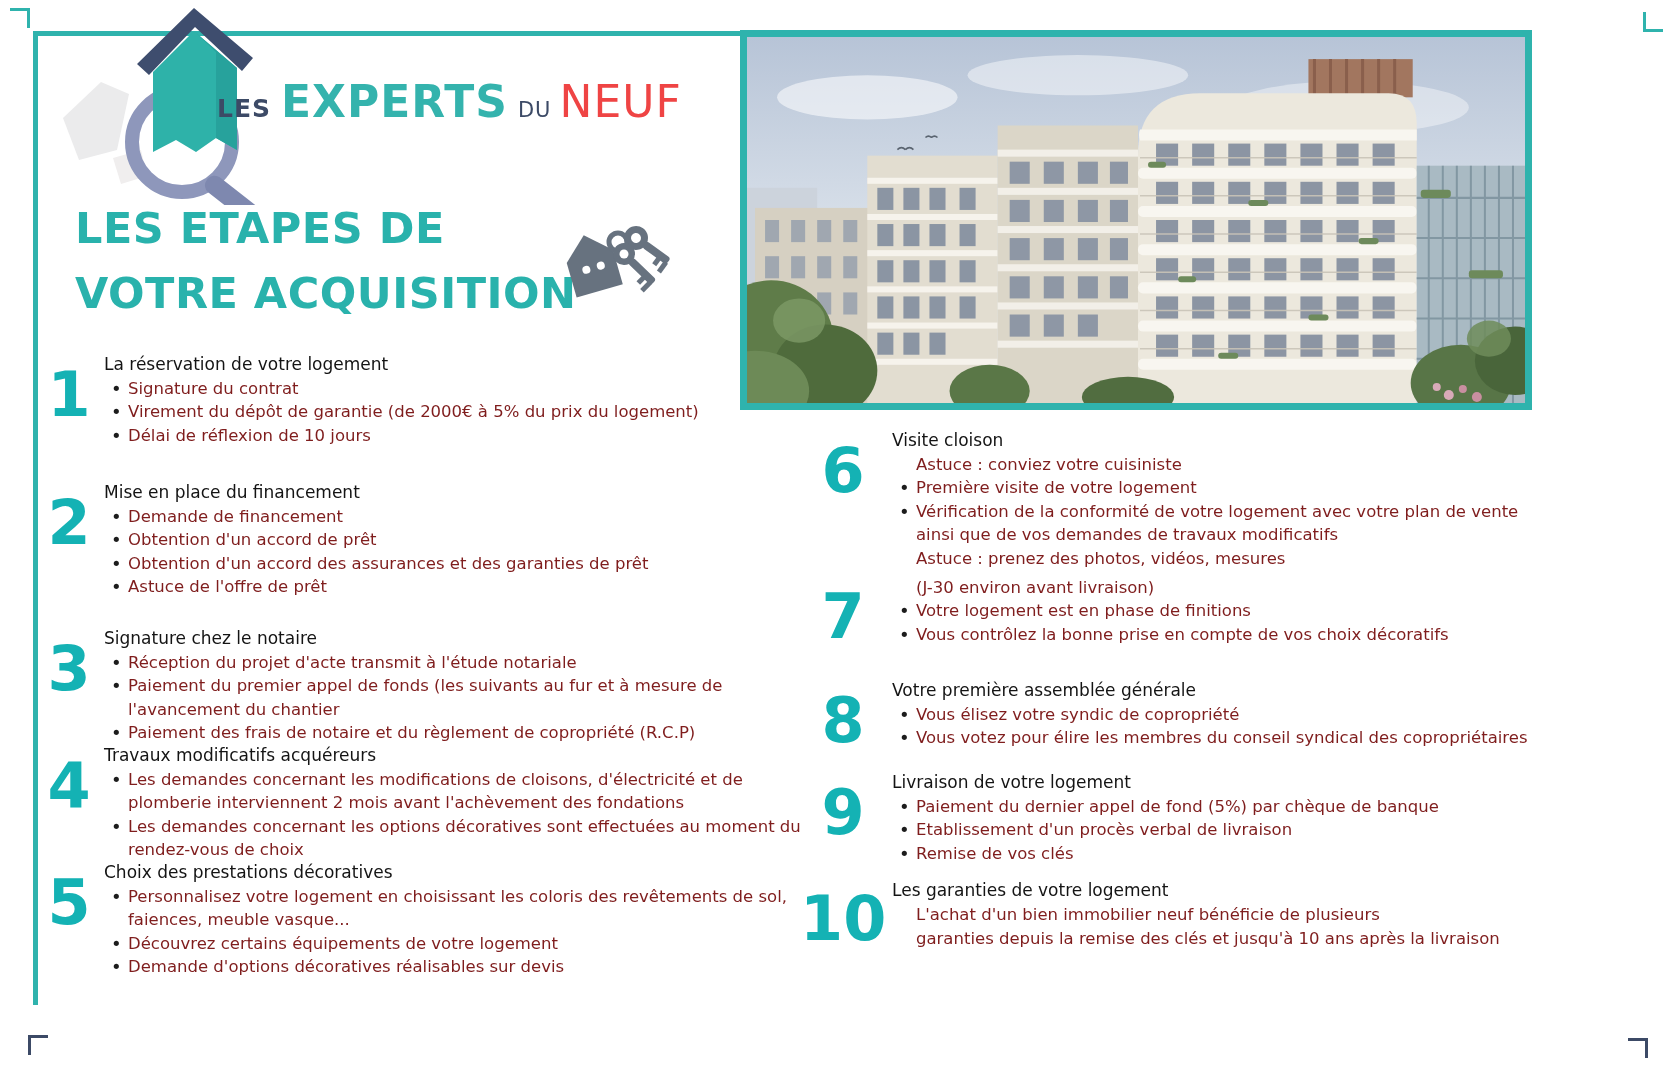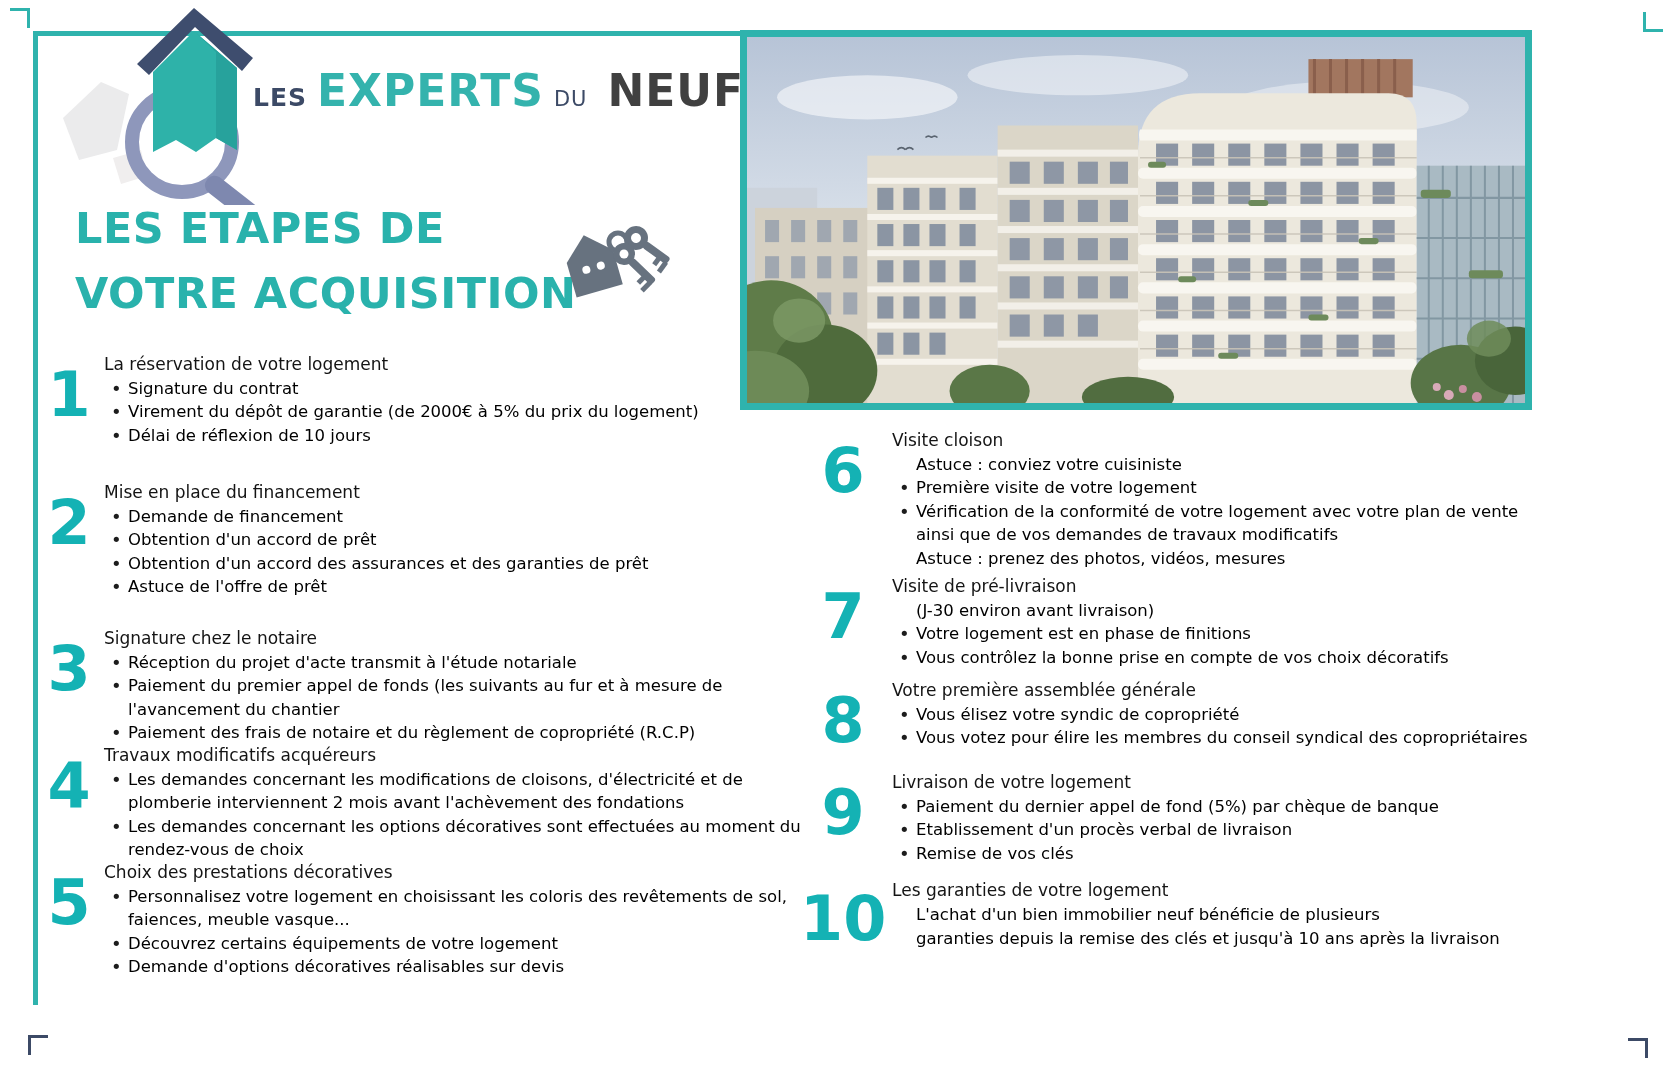--- a/index.html
+++ b/index.html
@@ -13,43 +13,43 @@
   #c-tl{left:10px;top:8px;border-top:3px solid #2fb3ad;border-right:3px solid #2fb3ad;}
   #c-tr{left:1643px;top:12px;border-left:3px solid #2fb3ad;border-bottom:3px solid #2fb3ad;}
   #c-bl{left:28px;top:1035px;border-left:3px solid #3c4a66;border-top:3px solid #3c4a66;}
   #c-br{left:1628px;top:1038px;border-right:3px solid #3c4a66;border-top:3px solid #3c4a66;}
   
   #frame-top{position:absolute;left:33px;top:31px;width:707px;height:5px;background:#2fb3ad;}
   #frame-left{position:absolute;left:33px;top:31px;width:5px;height:974px;background:#2fb3ad;}
   
   #logo{position:absolute;left:55px;top:0px;width:660px;height:205px;}
   #logo svg{position:absolute;left:0;top:0;}
-  .brand-text{position:absolute;left:162px;top:65px;white-space:nowrap;display:flex;align-items:baseline;padding-left:36px;}
+  .brand-text{position:absolute;left:162px;top:76px;white-space:nowrap;display:flex;align-items:baseline;}
   .brand-text .w-les{font-size:25px;font-weight:700;color:#3c4a66;letter-spacing:1px;}
   .brand-text .w-experts{font-size:44px;font-weight:700;color:#34b3ad;letter-spacing:1px;margin-left:10px;}
   .brand-text .w-du{font-size:21px;font-weight:400;color:#3c4a66;letter-spacing:1px;margin-left:10px;}
-  .brand-text .w-neuf{font-size:44px;font-weight:700;color:#404040;letter-spacing:1px;margin-left:20px;}
+  .brand-text .w-neuf{font-size:44px;font-weight:400;color:#ef4444;letter-spacing:1px;margin-left:8px;}
   
   #page-title{position:absolute;left:75px;top:196px;color:#29b2ac;font-weight:800;font-size:43px;line-height:65px;letter-spacing:.5px;}
   
   #keys{position:absolute;left:552px;top:212px;width:126px;height:92px;}
   
   #photo{position:absolute;left:740px;top:30px;width:792px;height:380px;border:7px solid #2fb3ad;box-sizing:border-box;background:#dfe6ee;}
   #photo svg{display:block;width:100%;height:100%;}
   
   .step{position:absolute;display:flex;}
   .step.left{left:40px;}
   .step.right{left:800px;}
   .num{flex:none;width:58px;text-align:center;font-size:62px;font-weight:800;color:#14b2b4;line-height:1;margin-top:10px;}
   .step.right .num{width:86px;}
   .body{margin-left:6px;}
   .step.left .body{width:700px;}
   .step.right .body{width:650px;}
   .stitle{font-weight:400;font-size:17px;color:#141414;margin-bottom:3px;}
-  .item{position:relative;padding-left:24px;font-size:16.5px;color:#000000;line-height:1.42;}
+  .item{position:relative;padding-left:24px;font-size:16.5px;color:#7f1d1d;line-height:1.42;}
   .item.bullet::before{content:"\2022";position:absolute;left:7px;top:-1px;font-size:18px;color:#1c1c1c;}
 </style>
 </head>
 <body>
 
 <div class="corner" id="c-tl"></div>
 <div class="corner" id="c-tr"></div>
 <div class="corner" id="c-bl"></div>
 <div class="corner" id="c-br"></div>
 
@@ -364,21 +364,20 @@
         <div class="stitle">Visite cloison</div>
         <div class="item plain">Astuce : conviez votre cuisiniste</div>
         <div class="item bullet">Première visite de votre logement</div>
         <div class="item bullet">Vérification de la conformité de votre logement avec votre plan de vente ainsi que de vos demandes de travaux modificatifs</div>
         <div class="item plain">Astuce : prenez des photos, vidéos, mesures</div>
       </div>
     </div>
     <div class="step right" style="top: 576px;">
       <div class="num">7</div>
       <div class="body">
-        <div class="stitle">Visite de pré-livraison</div>
         <div class="item plain">(J-30 environ avant livraison)</div>
         <div class="item bullet">Votre logement est en phase de finitions</div>
         <div class="item bullet">Vous contrôlez la bonne prise en compte de vos choix décoratifs</div>
       </div>
     </div>
     <div class="step right" style="top: 680px;">
       <div class="num">8</div>
       <div class="body">
         <div class="stitle">Votre première assemblée générale</div>
         <div class="item bullet">Vous élisez votre syndic de copropriété</div>

